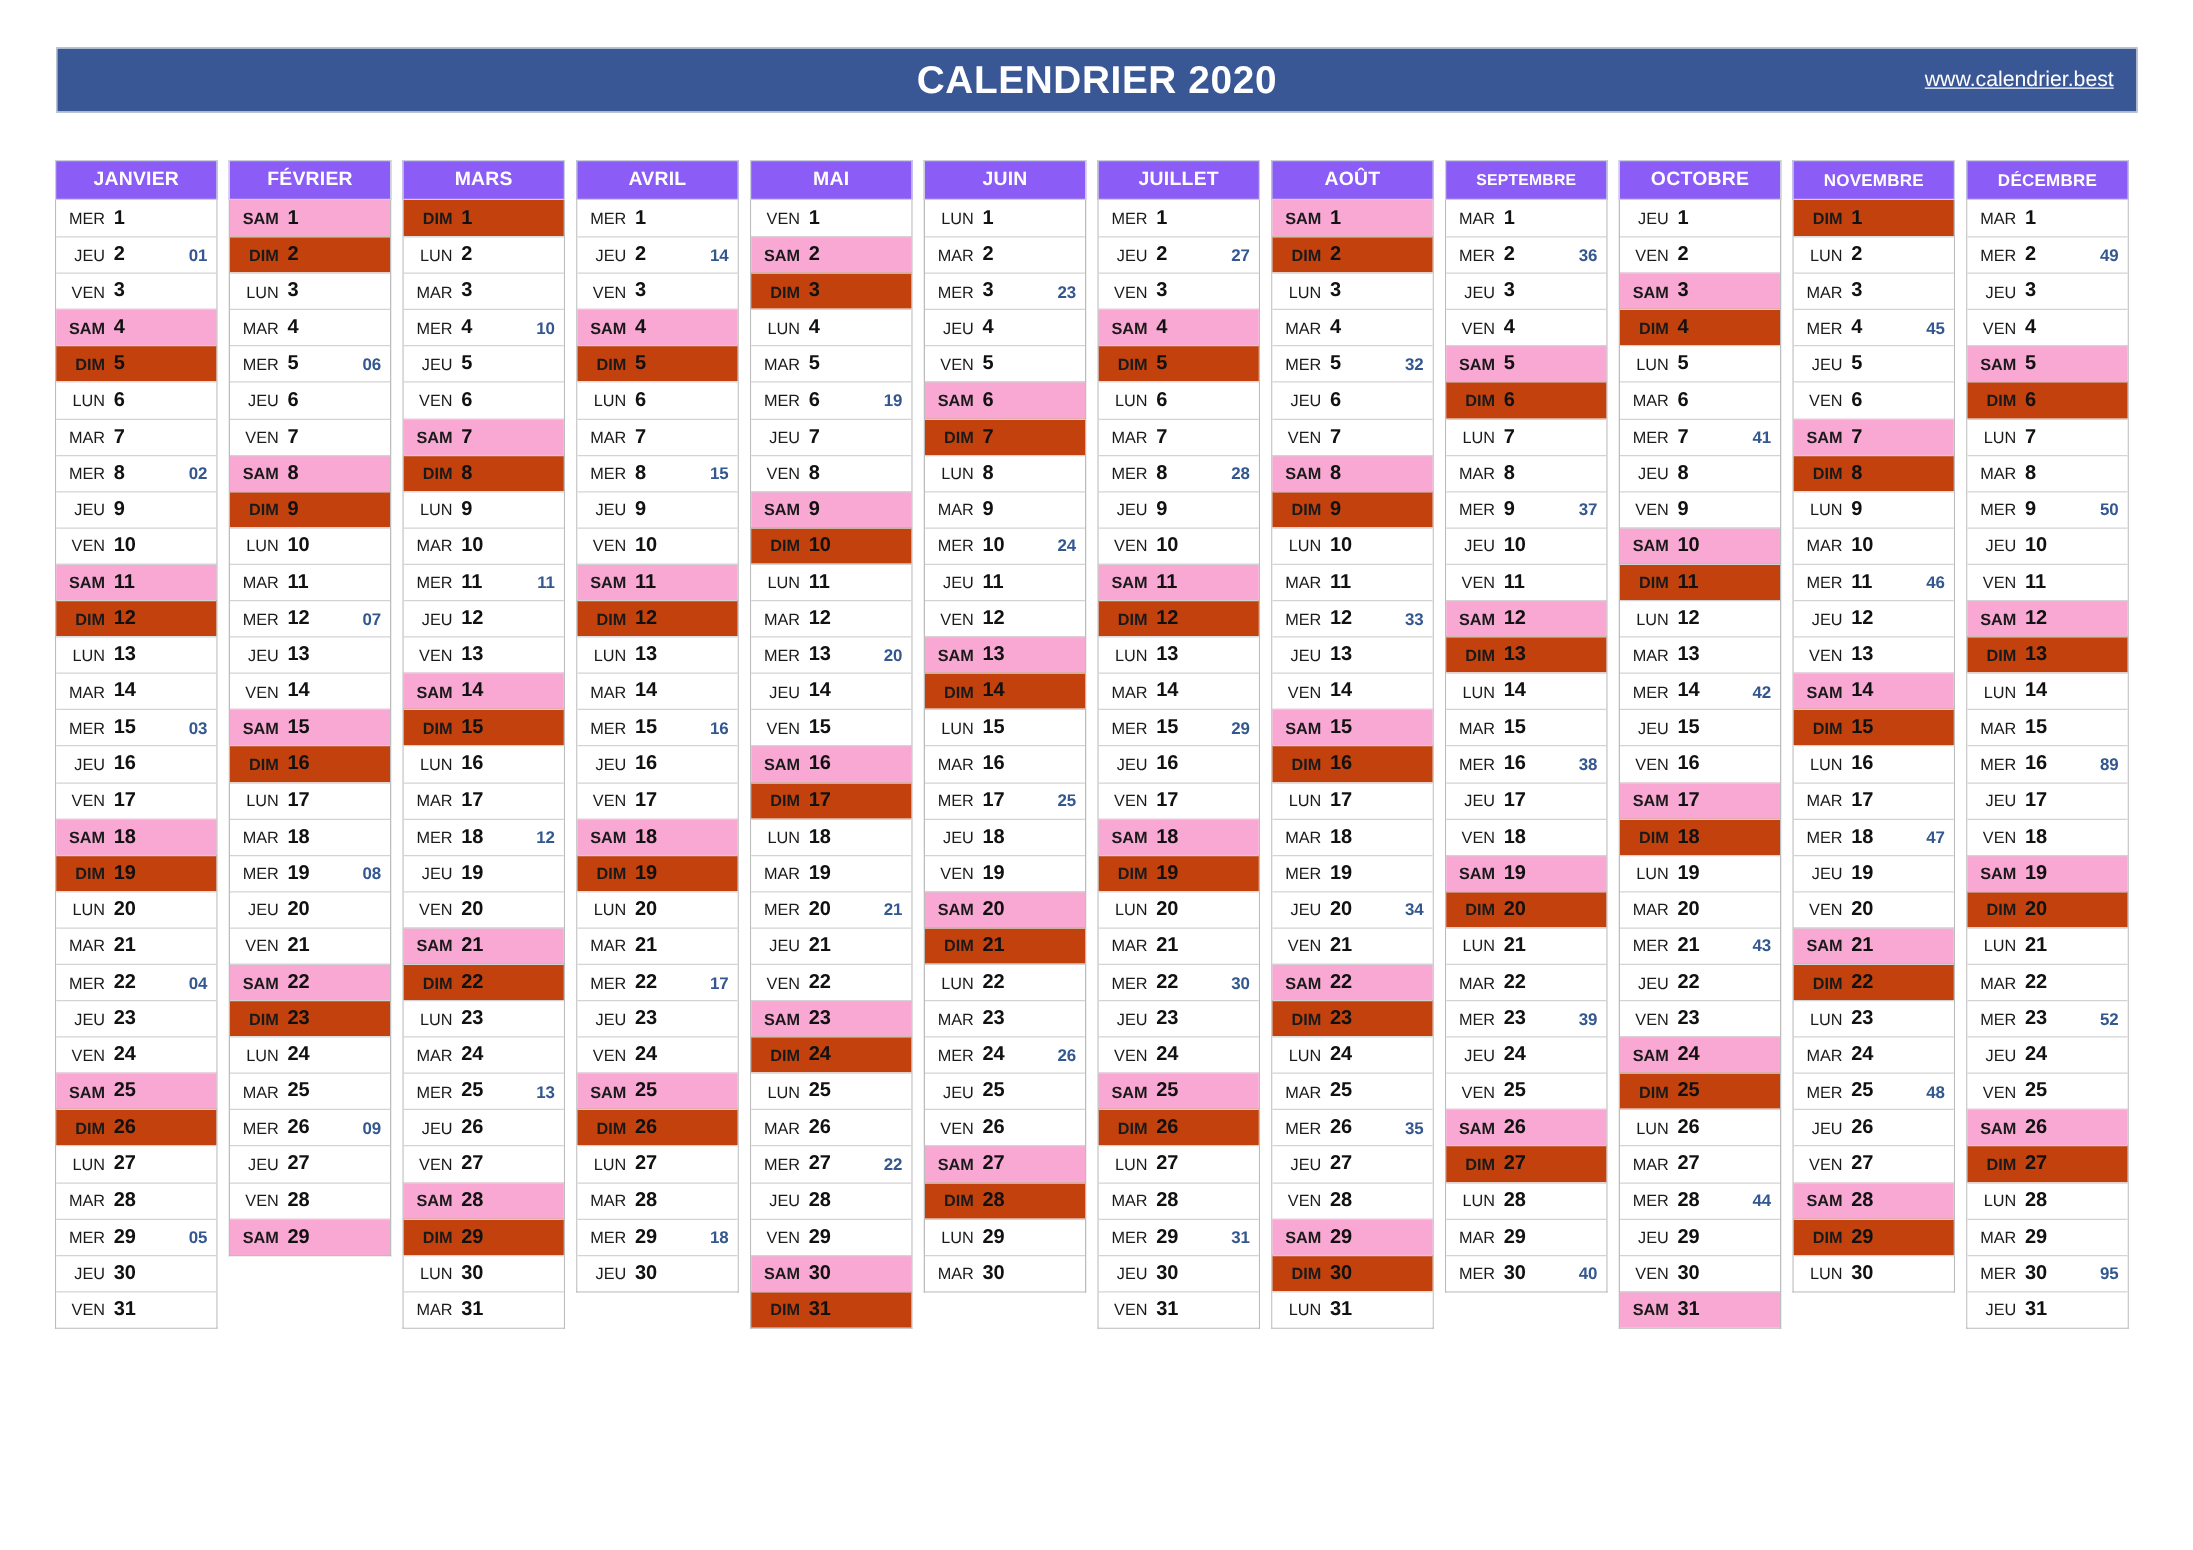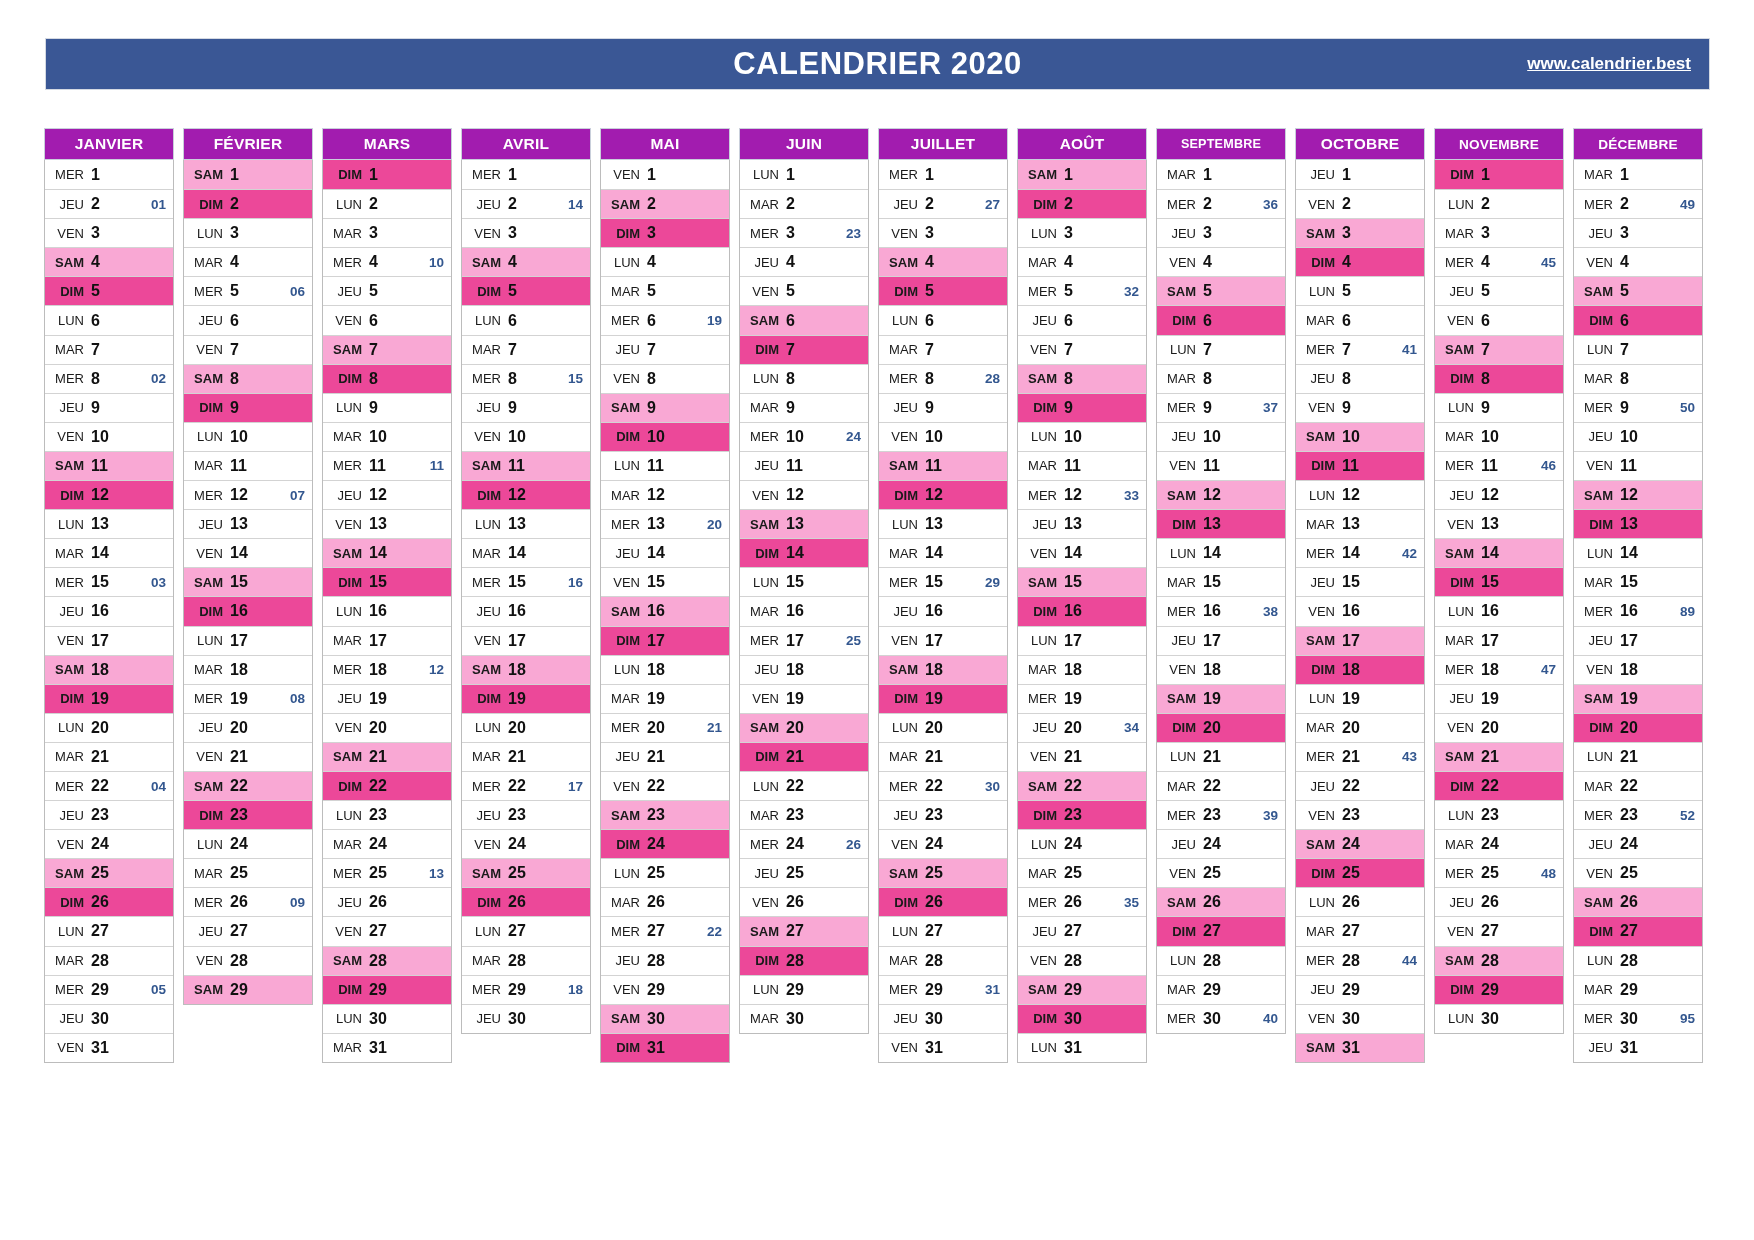--- a/index.html
+++ b/index.html
@@ -43,42 +43,42 @@
     color: #ffffff;
     font-size: 31px;
     font-weight: bold;
     letter-spacing: 0.5px;
   }
   .site-url {
     position: absolute;
     right: 18px;
     color: #ffffff;
     font-size: 17px;
-    font-weight: bold;
+    font-weight: normal;
   }
 
   
   .months {
     position: absolute;
     left: 44px;
     top: 128px;
     width: 1672px;
     display: flex;
     gap: 9px;
   }
 
   .month-col {
     width: 130px;
     flex: 0 0 130px;
     box-sizing: border-box;
   }
 
   .month-head {
     height: 32px;
-    background: #a21caf;
+    background: #8b5cf6;
     border: 1px solid #c9cfdb;
     color: #ffffff;
     font-size: 15.5px;
     font-weight: bold;
     display: flex;
     align-items: center;
     justify-content: center;
     letter-spacing: 0.2px;
     box-sizing: border-box;
     overflow: hidden;
@@ -99,21 +99,21 @@
     display: flex;
     align-items: center;
     border-top: 1px solid #d3d3d3;
     box-sizing: border-box;
     background: #ffffff;
     padding: 0 5px 0 0;
   }
   .day-row:first-child { border-top: none; }
 
   .day-row.sat { background: #f9a8d4; }
-  .day-row.sun { background: #ec4899; }
+  .day-row.sun { background: #c2410c; }
 
   .dow {
     width: 44px;
     flex: 0 0 44px;
     text-align: right;
     font-size: 13px;
     color: #1a1a1a;
     padding-right: 5px;
     box-sizing: border-box;
   }

